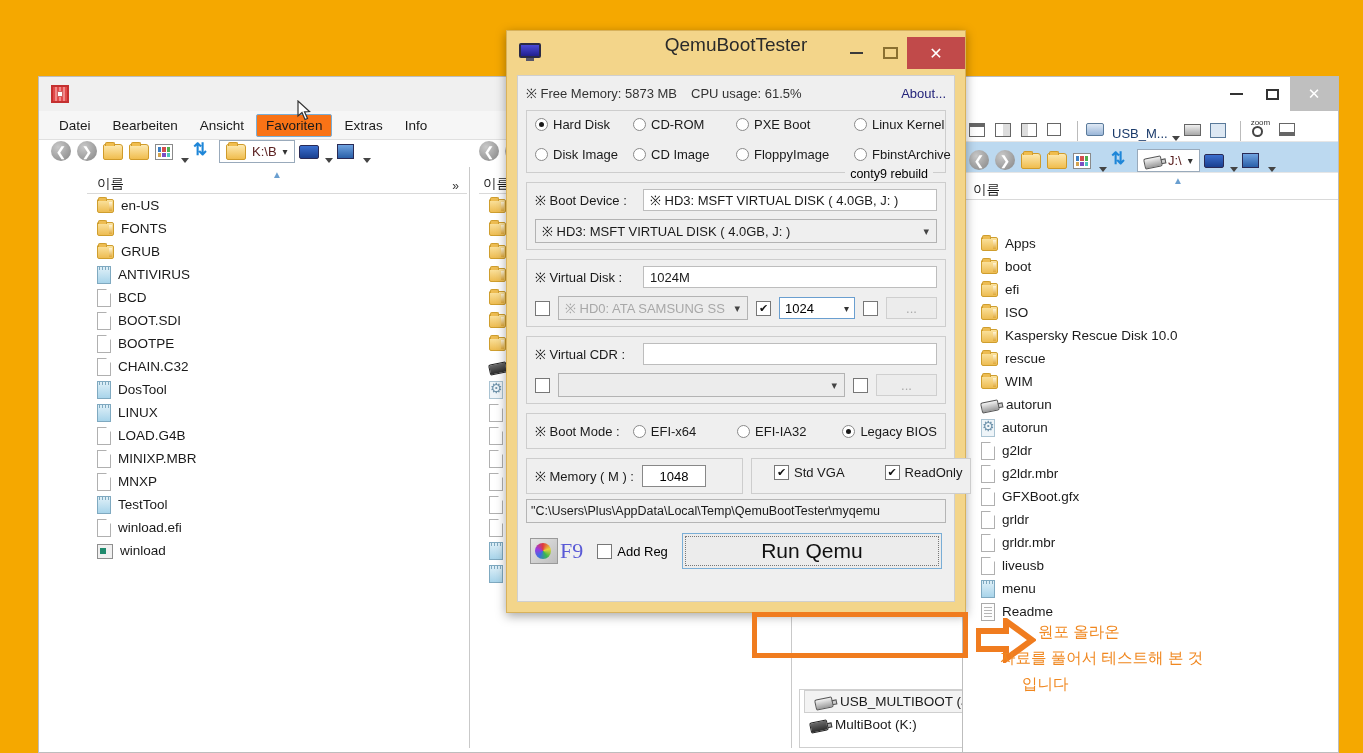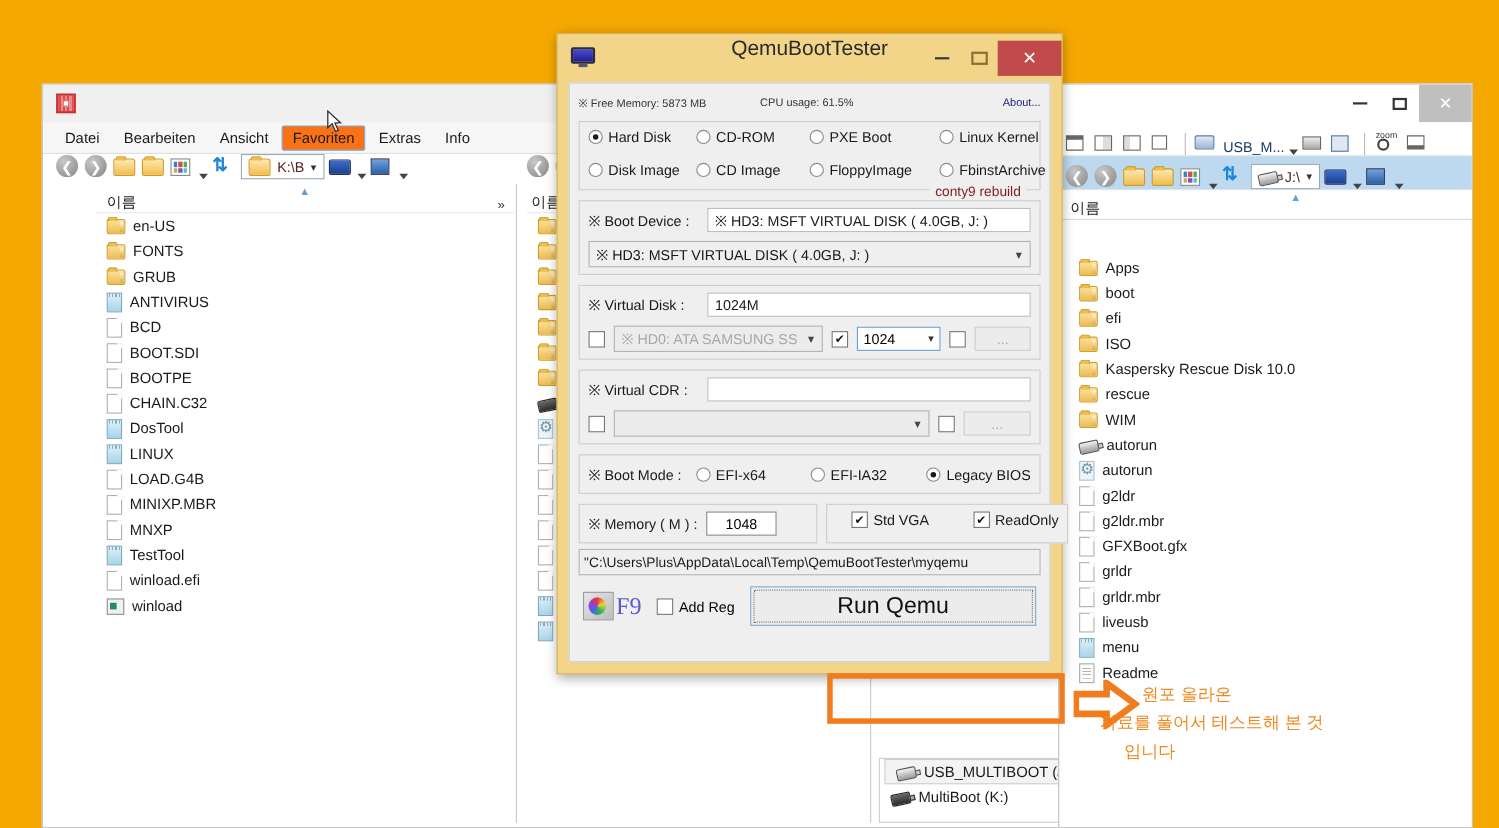--- a/index.html
+++ b/index.html
@@ -151,33 +151,33 @@
   .q-wbtn{width:34px;height:36px;display:flex;align-items:center;justify-content:center;color:#3a3a3a;}
   .q-wbtn .min-g{width:13px;height:2px;background:#3a3a3a;display:block;}
   .q-wbtn .max-g{width:15px;height:12px;border:2px solid #8a7030;box-sizing:border-box;display:block;background:#f3d58a;}
   .q-wbtn.close{width:58px;height:32px;background:#c14a4a;color:#fff;font-size:16px;}
 
   #qemu-dialog .q-body{
     position:absolute;left:10px;right:10px;top:44px;bottom:10px;
     background:#efefef;border:1px solid #cfcfcf;box-sizing:border-box;
     padding:6px 8px;
   }
-  .q-statusrow{display:flex;align-items:center;height:22px;font-size:10px;color:#333;}
+  .q-statusrow{display:flex;align-items:center;height:22px;font-size:13px;color:#333;}
   .q-statusrow .s1{width:165px;}
   .q-statusrow .s2{flex:1;}
   .q-statusrow .s3{color:#24247a;text-decoration:none;}
   .gbox{border:1px solid #cdcdcd;background:#efefef;margin-top:5px;padding:6px 8px;position:relative;}
   .radio-grid{display:grid;grid-template-columns:98px 103px 118px 1fr;row-gap:15px;}
   .rb{display:flex;align-items:center;gap:5px;font-size:13px;color:#1a1a1a;white-space:nowrap;}
   .rb .dot{width:13px;height:13px;border-radius:50%;border:1px solid #8a8a8a;background:#fff;
            box-sizing:border-box;position:relative;flex:0 0 auto;}
   .rb .dot.on:after{content:"";position:absolute;left:3px;top:3px;width:5px;height:5px;
            border-radius:50%;background:#1a1a1a;}
   .rebuild-tag{position:absolute;right:12px;bottom:-9px;background:#efefef;padding:0 5px;
-               color:#7f1d1d;font-size:12.5px;}
+               color:#000000;font-size:12.5px;}
 
   .row{display:flex;align-items:center;gap:8px;}
   .lbl{font-size:13px;color:#1a1a1a;white-space:nowrap;}
   .tinp{flex:1;height:22px;background:#fff;border:1px solid #bdbdbd;box-sizing:border-box;
         display:flex;align-items:center;padding:0 6px;font-size:13px;color:#1a1a1a;}
   .tsel{flex:1;height:24px;background:#efefef;border:1px solid #b3b3b3;box-sizing:border-box;
         display:flex;align-items:center;padding:0 6px;font-size:13px;color:#1a1a1a;position:relative;}
   .tsel .arw{position:absolute;right:7px;color:#444;font-size:11px;}
   .tsel.dim{color:#a8a8a8;background:#ececec;}
   .cb{width:15px;height:15px;border:1px solid #777;background:#fff;box-sizing:border-box;

